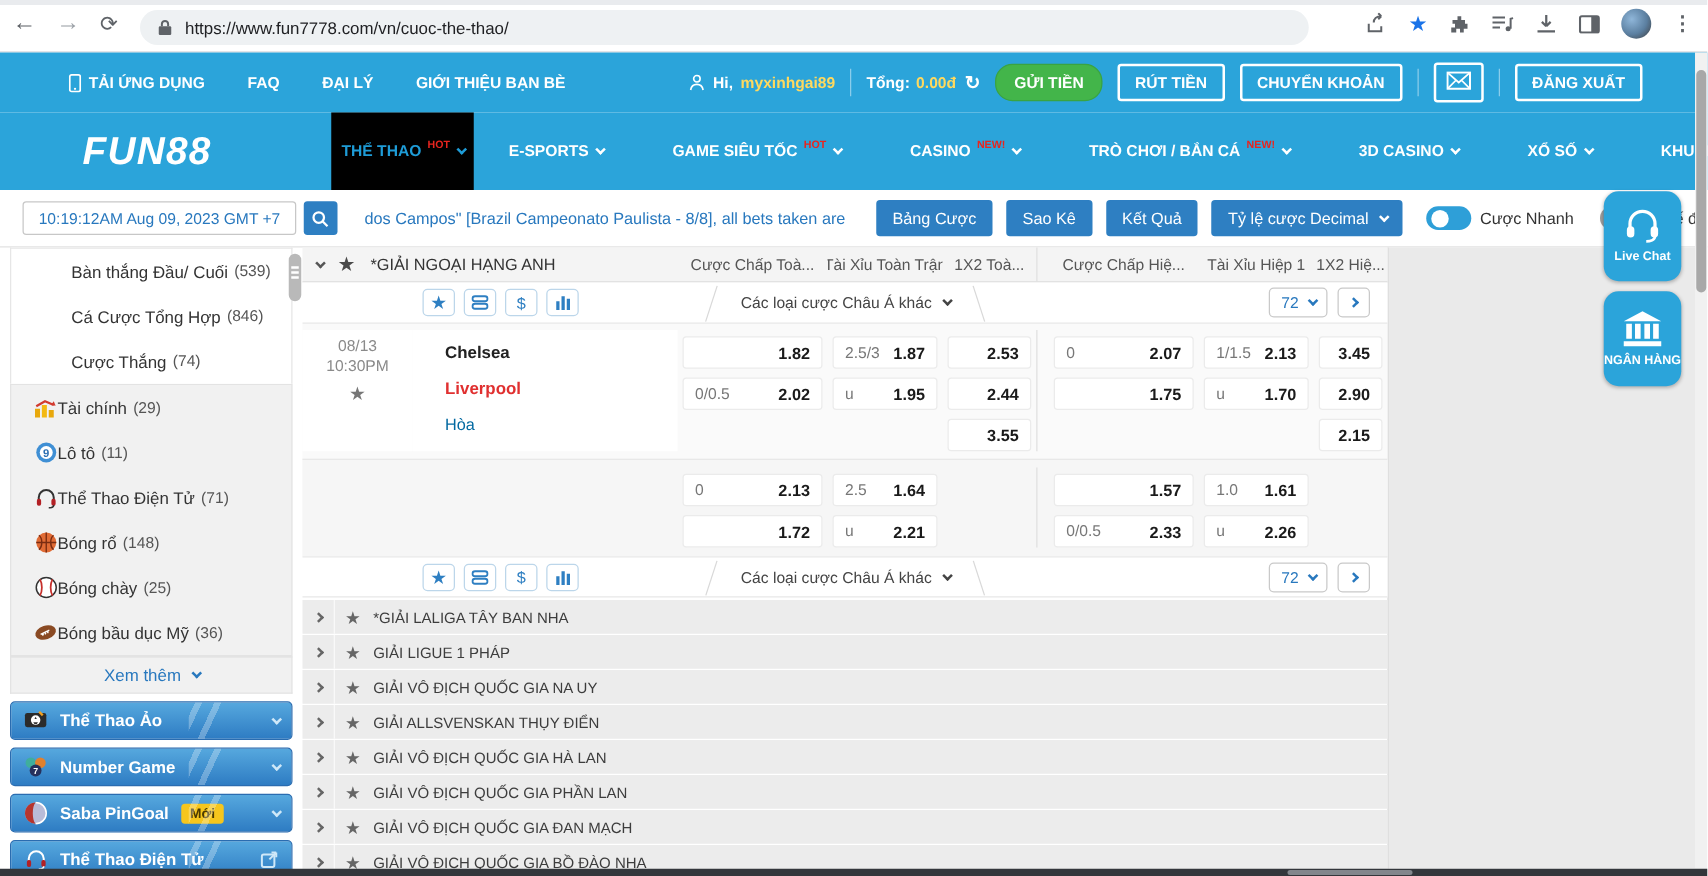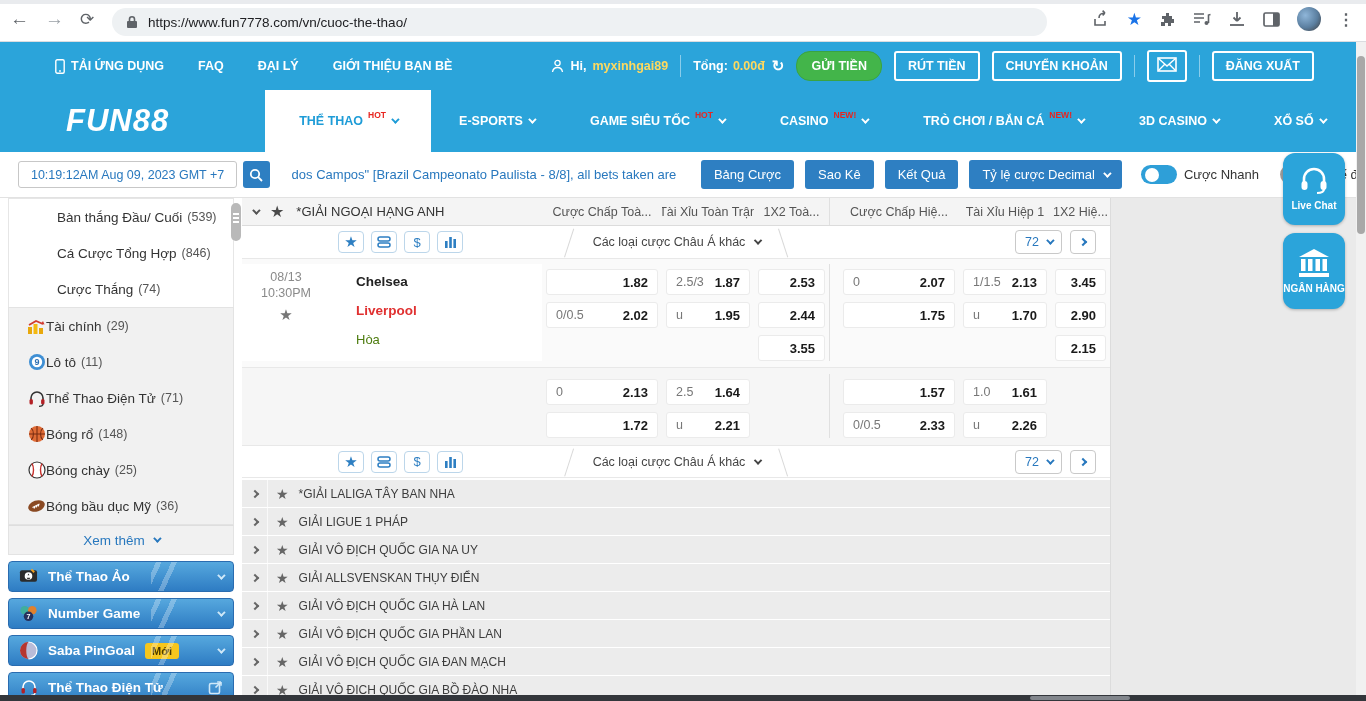--- a/index.html
+++ b/index.html
@@ -27,21 +27,21 @@
   .btn-ghost { background:transparent; border:2px solid #fff; color:#fff; padding:6px 12px; border-radius:3px; font-size:12.5px; font-weight:bold; cursor:pointer; white-space:nowrap; }
   .vdiv { width:1px; height:22px; background:rgba(255,255,255,.45); }
 
   
   #mainnav { position:absolute; top:90px; left:0; width:1366px; height:62px; background:#2ba4da; display:flex; align-items:center; }
   .logo { font-size:31px; font-weight:900; font-style:italic; color:#fff; letter-spacing:1px; margin-left:66px; }
   .logo-div { width:2px; height:34px; background:rgba(255,255,255,.8); margin:0 14px 0 16px; }
   .crest { margin-right:12px; }
   .navitems { display:flex; align-items:center; height:100%; margin-left:42px; }
   .navitem { display:flex; align-items:center; gap:5px; padding:0 28px; height:100%; color:#fff; font-size:12.5px; font-weight:bold; cursor:pointer; white-space:nowrap; position:relative; }
-  .navitem.active { background:#ffffff; color:#1e9cd7; padding:0 34px; }
+  .navitem.active { background:#000000; color:#1e9cd7; padding:0 8px; }
   .badge-sup { color:#e8251f; font-size:8.5px; font-weight:bold; position:relative; top:-6px; }
   .chev { display:inline-block; width:6px; height:6px; border-right:2px solid currentColor; border-bottom:2px solid currentColor; transform:rotate(45deg) translateY(-2px); }
   .chev-r { transform:rotate(-45deg); }
 
   
   #subbar { position:absolute; top:152px; left:0; width:1366px; height:46px; background:#fff; border-bottom:1px solid #e2e2e2; display:flex; align-items:center; }
   .timebox { margin-left:18px; width:224px; height:27px; border:1px solid #c7c7c7; border-radius:3px; display:flex; align-items:center; justify-content:center; font-size:12.5px; color:#2878be; }
   .searchbtn { margin-left:6px; width:27px; height:27px; background:#2e7fc2; border-radius:3px; display:flex; align-items:center; justify-content:center; cursor:pointer; }
   .ticker { margin-left:22px; font-size:13px; color:#2878be; white-space:nowrap; overflow:hidden; width:400px; }
   .subbtns { display:flex; gap:11px; margin-left:18px; align-items:center; }
@@ -89,21 +89,21 @@
 
   .matchwrap { background:#fafafa; }
   .block { padding:5px 0 6px; }
   .block2 { background:#f6f6f6; border-top:1px solid #e8e8e8; padding:6px 0 7px; }
   .datecell { grid-row:1; display:flex; flex-direction:column; align-items:center; padding-top:6px; gap:2px; font-size:12.5px; color:#8a8a8a; background:#fff; }
   .datecell .st { color:#777; font-size:15px; margin-top:4px; }
   .teamcell { display:flex; flex-direction:column; padding:5px 0 0 26px; background:#fff; }
   .teamcell div { height:26px; line-height:26px; margin-bottom:3px; }
   .t-home { font-weight:bold; color:#222; font-size:13.5px; }
   .t-away { font-weight:bold; color:#e03030; font-size:13.5px; }
-  .t-draw { color:#4d7c0f; font-size:13px; }
+  .t-draw { color:#0369a1; font-size:13px; }
   .ocol { display:flex; flex-direction:column; gap:7px; padding:5px 4px 0; }
   .obox { height:26px; background:#fff; border:1px solid #ebebeb; border-radius:3px; display:flex; align-items:center; justify-content:space-between; padding:0 9px; cursor:pointer; }
   .obox .ln { color:#777; font-size:12.5px; }
   .obox .od { color:#1a1a1a; font-size:13px; font-weight:bold; margin-left:auto; }
   .ospace { height:26px; }
 
   .leaguerow { height:27px; background:#ececec; margin-bottom:1px; display:flex; align-items:center; cursor:pointer; }
   .lr-chev { width:26px; display:flex; justify-content:center; color:#666; border-right:1px solid #f9f9f9; align-self:stretch; align-items:center; }
   .lr-star { color:#666; font-size:14px; margin:0 10px 0 8px; }
   .lr-name { font-size:12px; color:#3d3d3d; }

